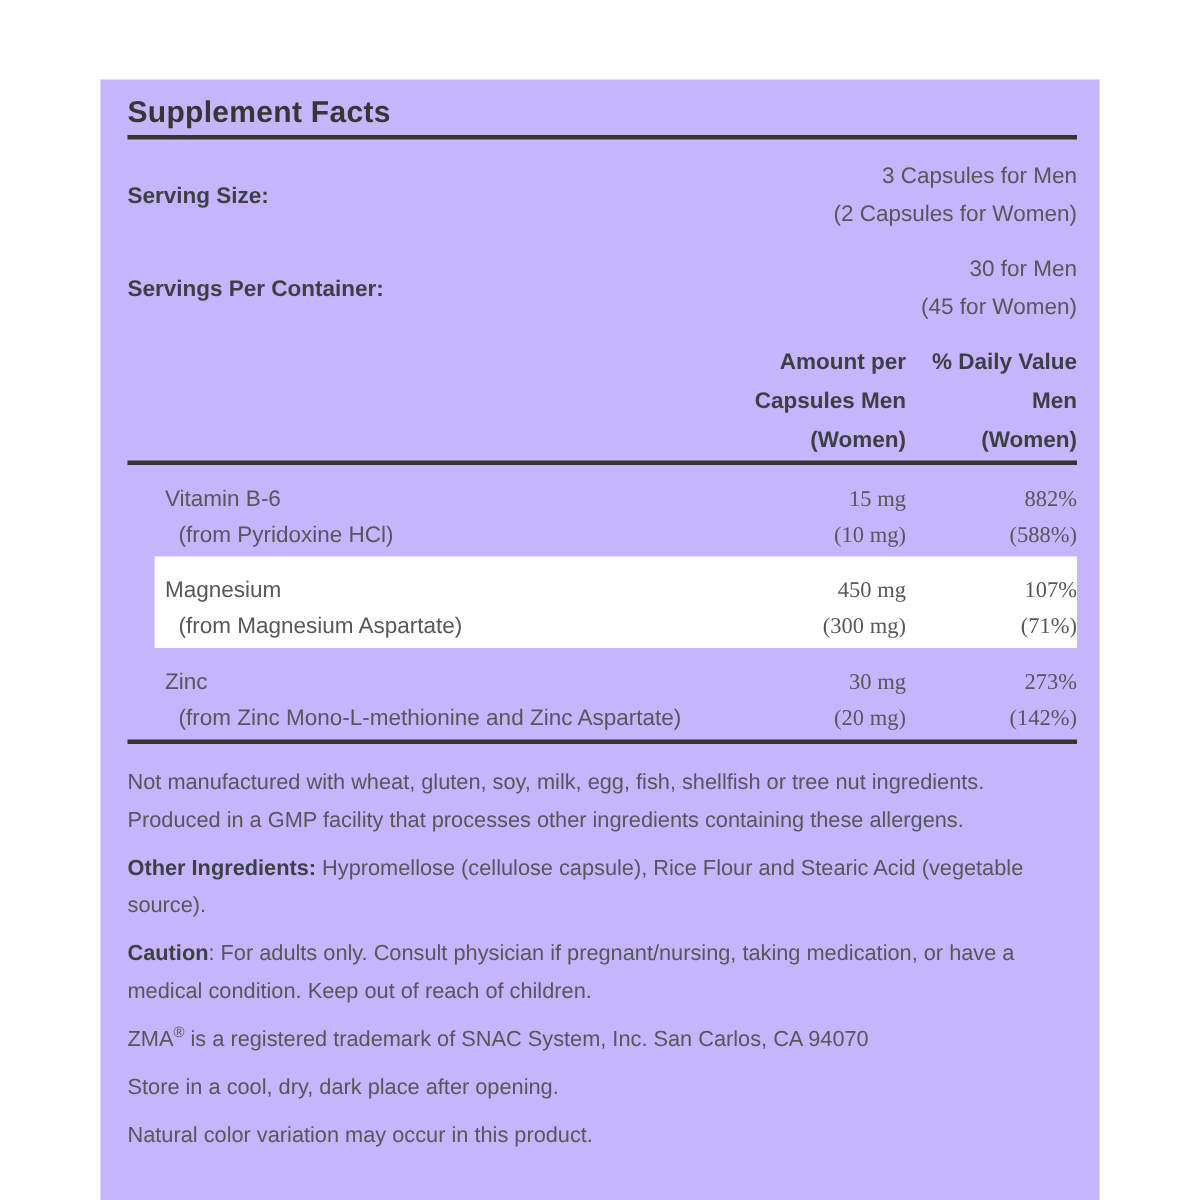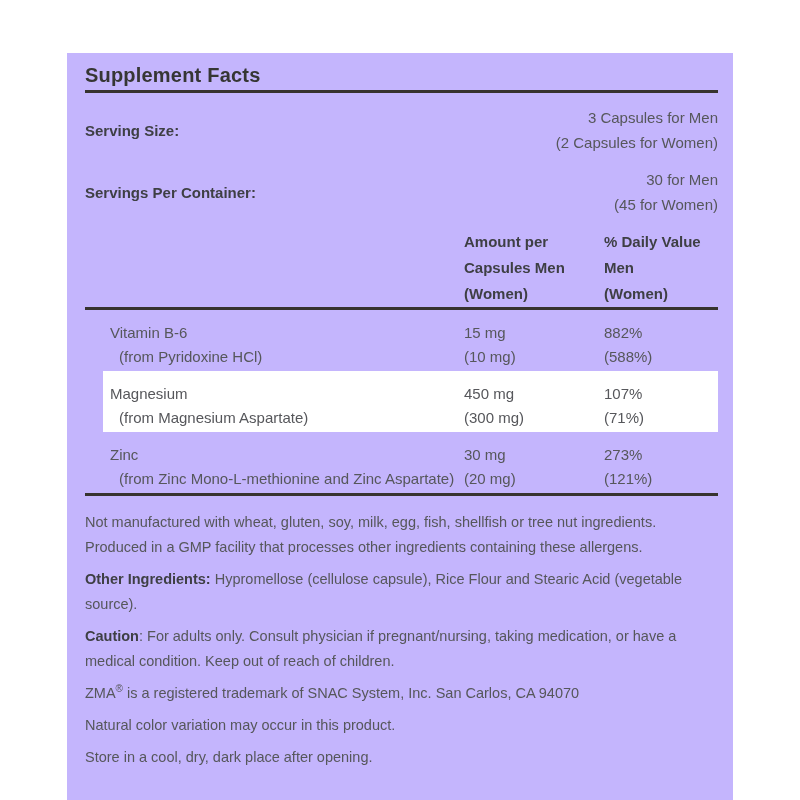--- a/index.html
+++ b/index.html
@@ -54,41 +54,41 @@
     line-height: 25px;
     color: #56575b;
   }
 
   .head-row {
     display: grid;
     grid-template-columns: 1fr 140px 114px;
     margin-top: 8px;
   }
   .col-head {
-    text-align: left;
+    text-align: right;
     font-weight: 700;
     font-size: 15px;
     line-height: 26px;
     color: #3e3f44;
   }
 
   .nutrient-row {
     display: grid;
     grid-template-columns: 1fr 140px 114px;
     box-sizing: border-box;
     height: 61px;
     padding-top: 11px;
     font-size: 15px;
     line-height: 24px;
     margin-left: 18px;
   }
   .nutrient-row.alt { background: #ffffff; }
   .cell-name { padding-left: 7px; }
   .cell-source { padding-left: 16px; }
-  .cell-center { text-align: left; }
+  .cell-center { text-align: right; font-family: Liberation Serif, serif; }
 
   .footer {
     padding-top: 14px;
     font-size: 14.5px;
     line-height: 25px;
     color: #56575b;
   }
   .footer p { margin: 0 0 7px 0; }
   .footer .bold {
     font-weight: 700;
@@ -174,28 +174,28 @@
     <div>
       <div class="cell-name">Zinc</div>
       <div class="cell-source">(from Zinc Mono-L-methionine and Zinc Aspartate)</div>
     </div>
     <div class="cell-center">
       <div>30 mg</div>
       <div>(20 mg)</div>
     </div>
     <div class="cell-center">
       <div>273%</div>
-      <div>(121%)</div>
+      <div>(142%)</div>
     </div>
   </div>
 
   <div class="rule"></div>
 
   <div class="footer">
     <p>Not manufactured with wheat, gluten, soy, milk, egg, fish, shellfish or tree nut ingredients. Produced in a GMP facility that processes other ingredients containing these allergens.</p>
     <p><span class="bold">Other Ingredients:</span><span>  Hypromellose (cellulose capsule), Rice Flour and Stearic Acid (vegetable source).</span></p>
     <p><span class="bold">Caution</span><span>: For adults only. Consult physician if pregnant/nursing, taking medication, or have a medical condition. Keep out of reach of children.</span></p>
     <p><span>ZMA</span><sup>®</sup><span> is a registered trademark of SNAC System, Inc. San Carlos, CA 94070</span></p>
+    <p>Store in a cool, dry, dark place after opening.</p>
     <p>Natural color variation may occur in this product.</p>
-    <p>Store in a cool, dry, dark place after opening.</p>
   </div>
 
 </section>
 
 </body></html>

